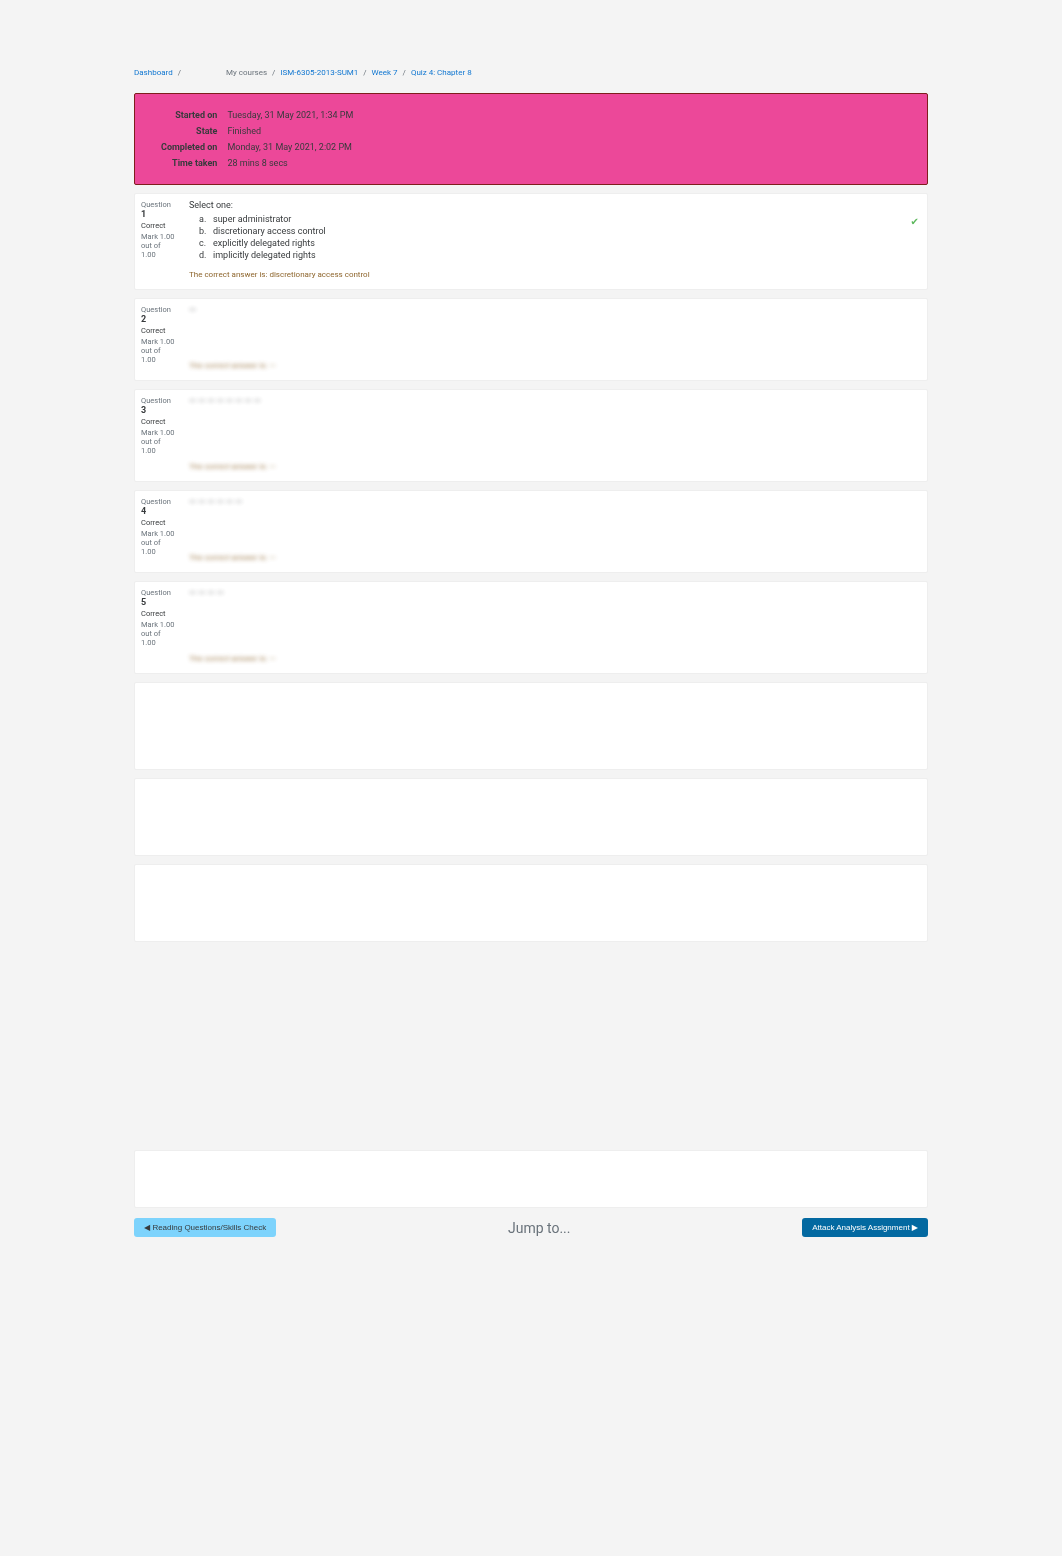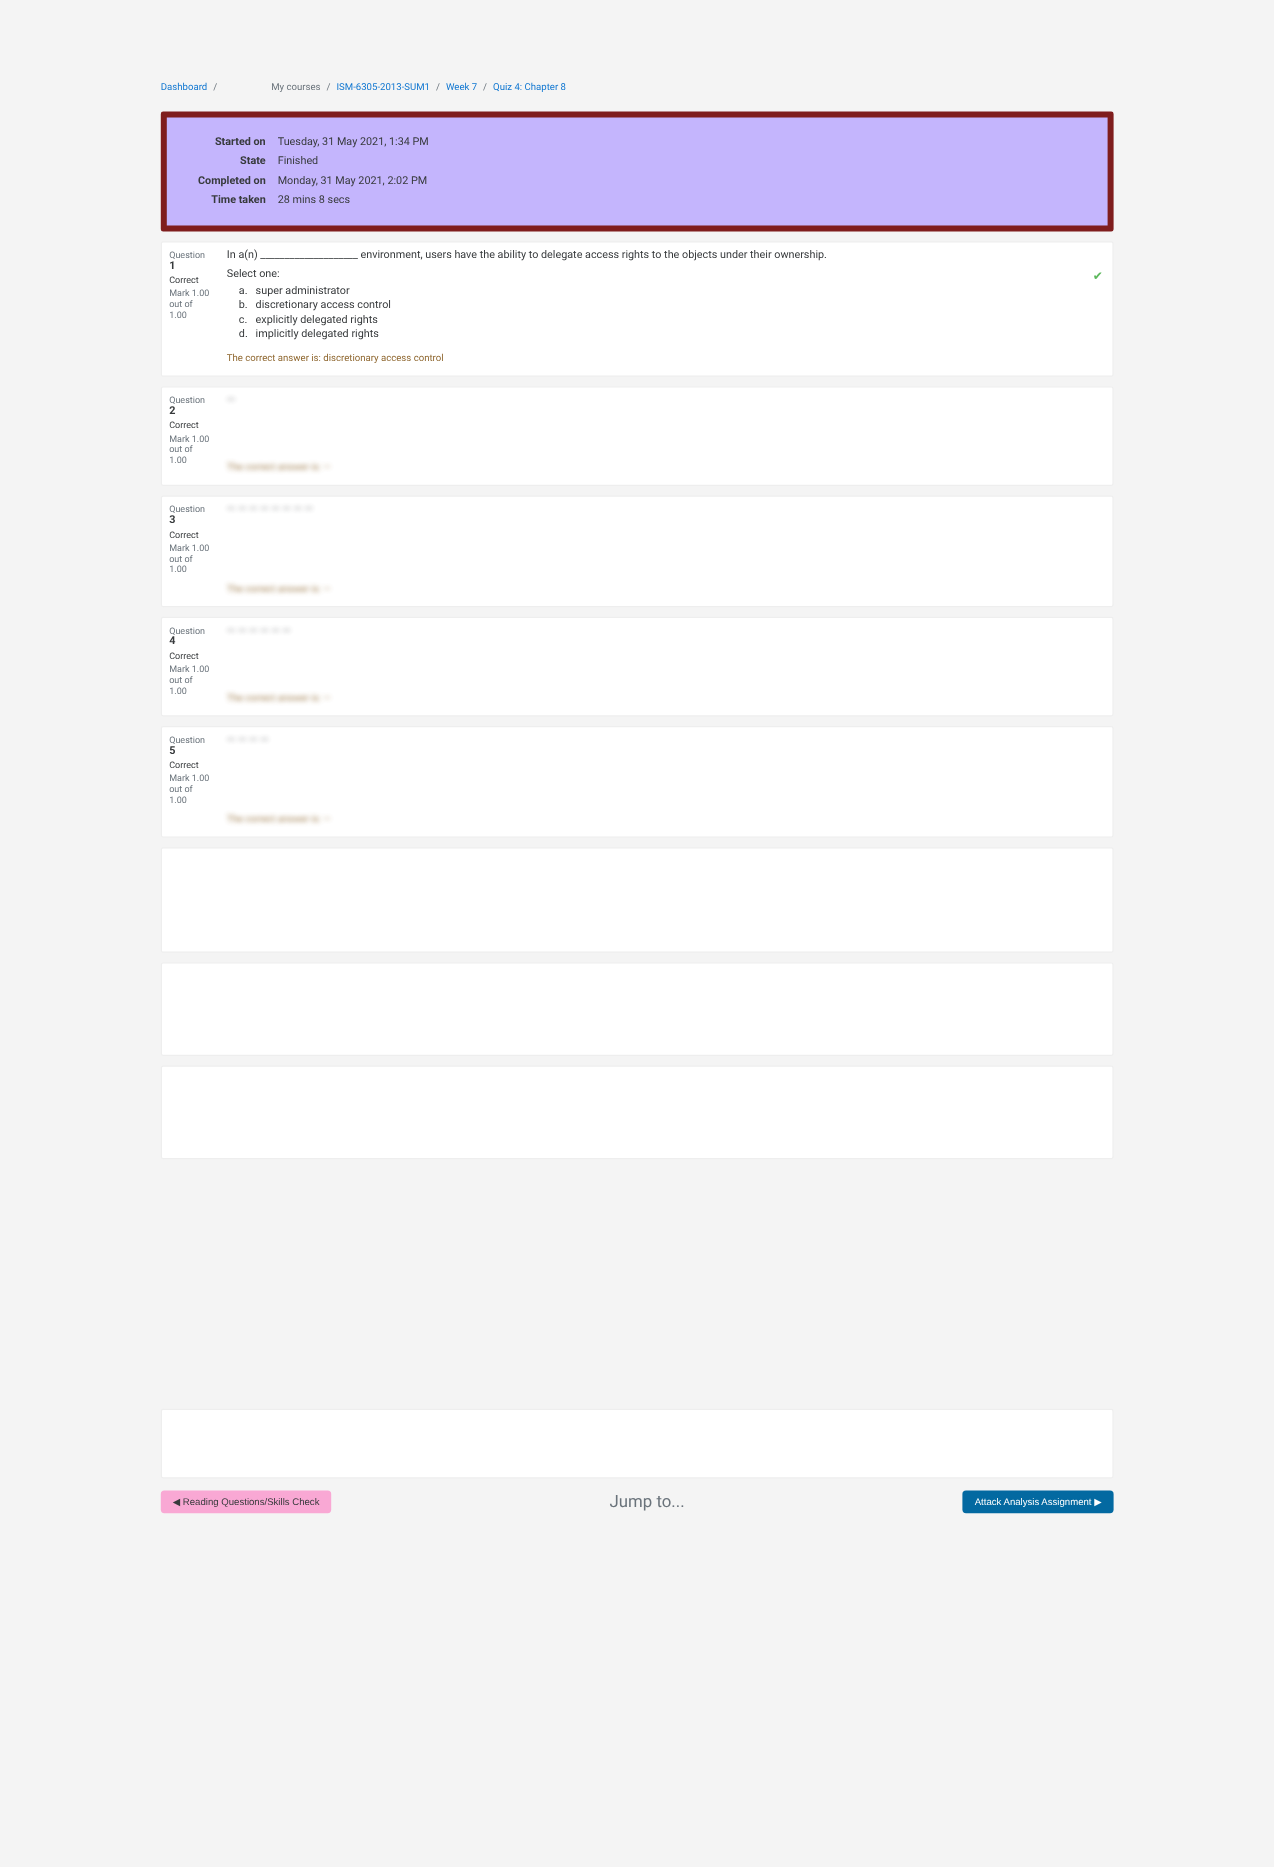--- a/index.html
+++ b/index.html
@@ -2,21 +2,21 @@
 <html><head>
   <meta charset="utf-8">
   <style>
     * { margin: 0; padding: 0; box-sizing: border-box; }
     body { font-family: -apple-system, BlinkMacSystemFont, "Segoe UI", Roboto, Helvetica, Arial, sans-serif; background: #f4f4f4; color: #373a3c; font-size: 9px; }
     .container { max-width: 818px; margin: 0 auto; padding: 60px 12px 20px; }
     .breadcrumb { padding: 8px 0 16px; font-size: 8px; color: #1177d1; }
     .breadcrumb a { color: #1177d1; text-decoration: none; }
     .breadcrumb .sep { color: #6a737b; margin: 0 3px; }
     .breadcrumb .current { color: #6a737b; padding-left: 40px; }
-    .summary { background: #c4b5fd; border: 5px solid #7f1d1d; border-radius: 2px; padding: 12px 20px; margin-bottom: 8px; }
+    .summary { background: #ec4899; border: 1px solid #7f1d1d; border-radius: 2px; padding: 12px 20px; margin-bottom: 8px; }
     .summary-table { width: 100%; }
     .summary-table td { padding: 2px 4px; vertical-align: top; }
     .summary-table .label { text-align: right; font-weight: 700; width: 60px; color: #373a3c; white-space: nowrap; }
     .summary-table .value { text-align: left; color: #373a3c; }
     .question-block { background: #fff; border: 1px solid #eee; border-radius: 2px; margin-bottom: 8px; display: flex; }
     .q-info { width: 48px; padding: 6px; font-size: 7.5px; color: #6a737b; }
     .q-info .qnum { color: #6a737b; }
     .q-info .qnum b { color: #373a3c; font-size: 9px; }
     .q-info .status { color: #373a3c; margin-top: 2px; }
     .q-info .mark { margin-top: 2px; }
@@ -26,21 +26,21 @@
     .options { padding-left: 10px; }
     .opt { display: flex; align-items: flex-start; margin-bottom: 2px; position: relative; }
     .opt .letter { width: 14px; color: #373a3c; }
     .opt .otext { color: #373a3c; }
     .check { position: absolute; right: 8px; top: 22px; color: #5cb85c; font-size: 10px; }
     .correct-answer { color: #8e662e; margin-top: 10px; font-size: 8px; }
     .blurred .q-content { filter: blur(2px); opacity: 0.85; }
     .blurred .q-info { filter: none; }
     .nav-row { display: flex; justify-content: space-between; align-items: center; margin-top: 10px; }
     .nav-btn { background: #ced4da; color: #373a3c; border: none; padding: 5px 10px; font-size: 8px; border-radius: 3px; cursor: pointer; }
-    .nav-btn.prev { background: #f9a8d4; }
+    .nav-btn.prev { background: #7dd3fc; }
     .nav-btn.next { background: #0369a1; color: #fff; text-align: center; }
     .jump { font-size: 14px; color: #6a737b; }
   </style>
 </head>
 <body>
 
 <div class="container">
   <nav class="breadcrumb">
     <a>Dashboard</a>
     <span class="sep">/</span>
@@ -76,21 +76,20 @@
       </table>
   </div>
 
   <div class="question-block">
     <div class="q-info">
       <div class="qnum"><span>Question </span><b>1</b></div>
       <div class="status">Correct</div>
       <div class="mark">Mark 1.00 out of 1.00</div>
     </div>
     <div class="q-content">
-      <div class="q-text">In a(n) ____________________ environment, users have the ability to delegate access rights to the objects under their ownership.</div>
       <div class="select-one">Select one:</div>
       <div class="options">
         <div class="opt">
             <span class="letter">a.</span>
             <span class="otext">super administrator</span>
           </div>
         <div class="opt">
             <span class="letter">b.</span>
             <span class="otext">discretionary access control</span>
           </div>

